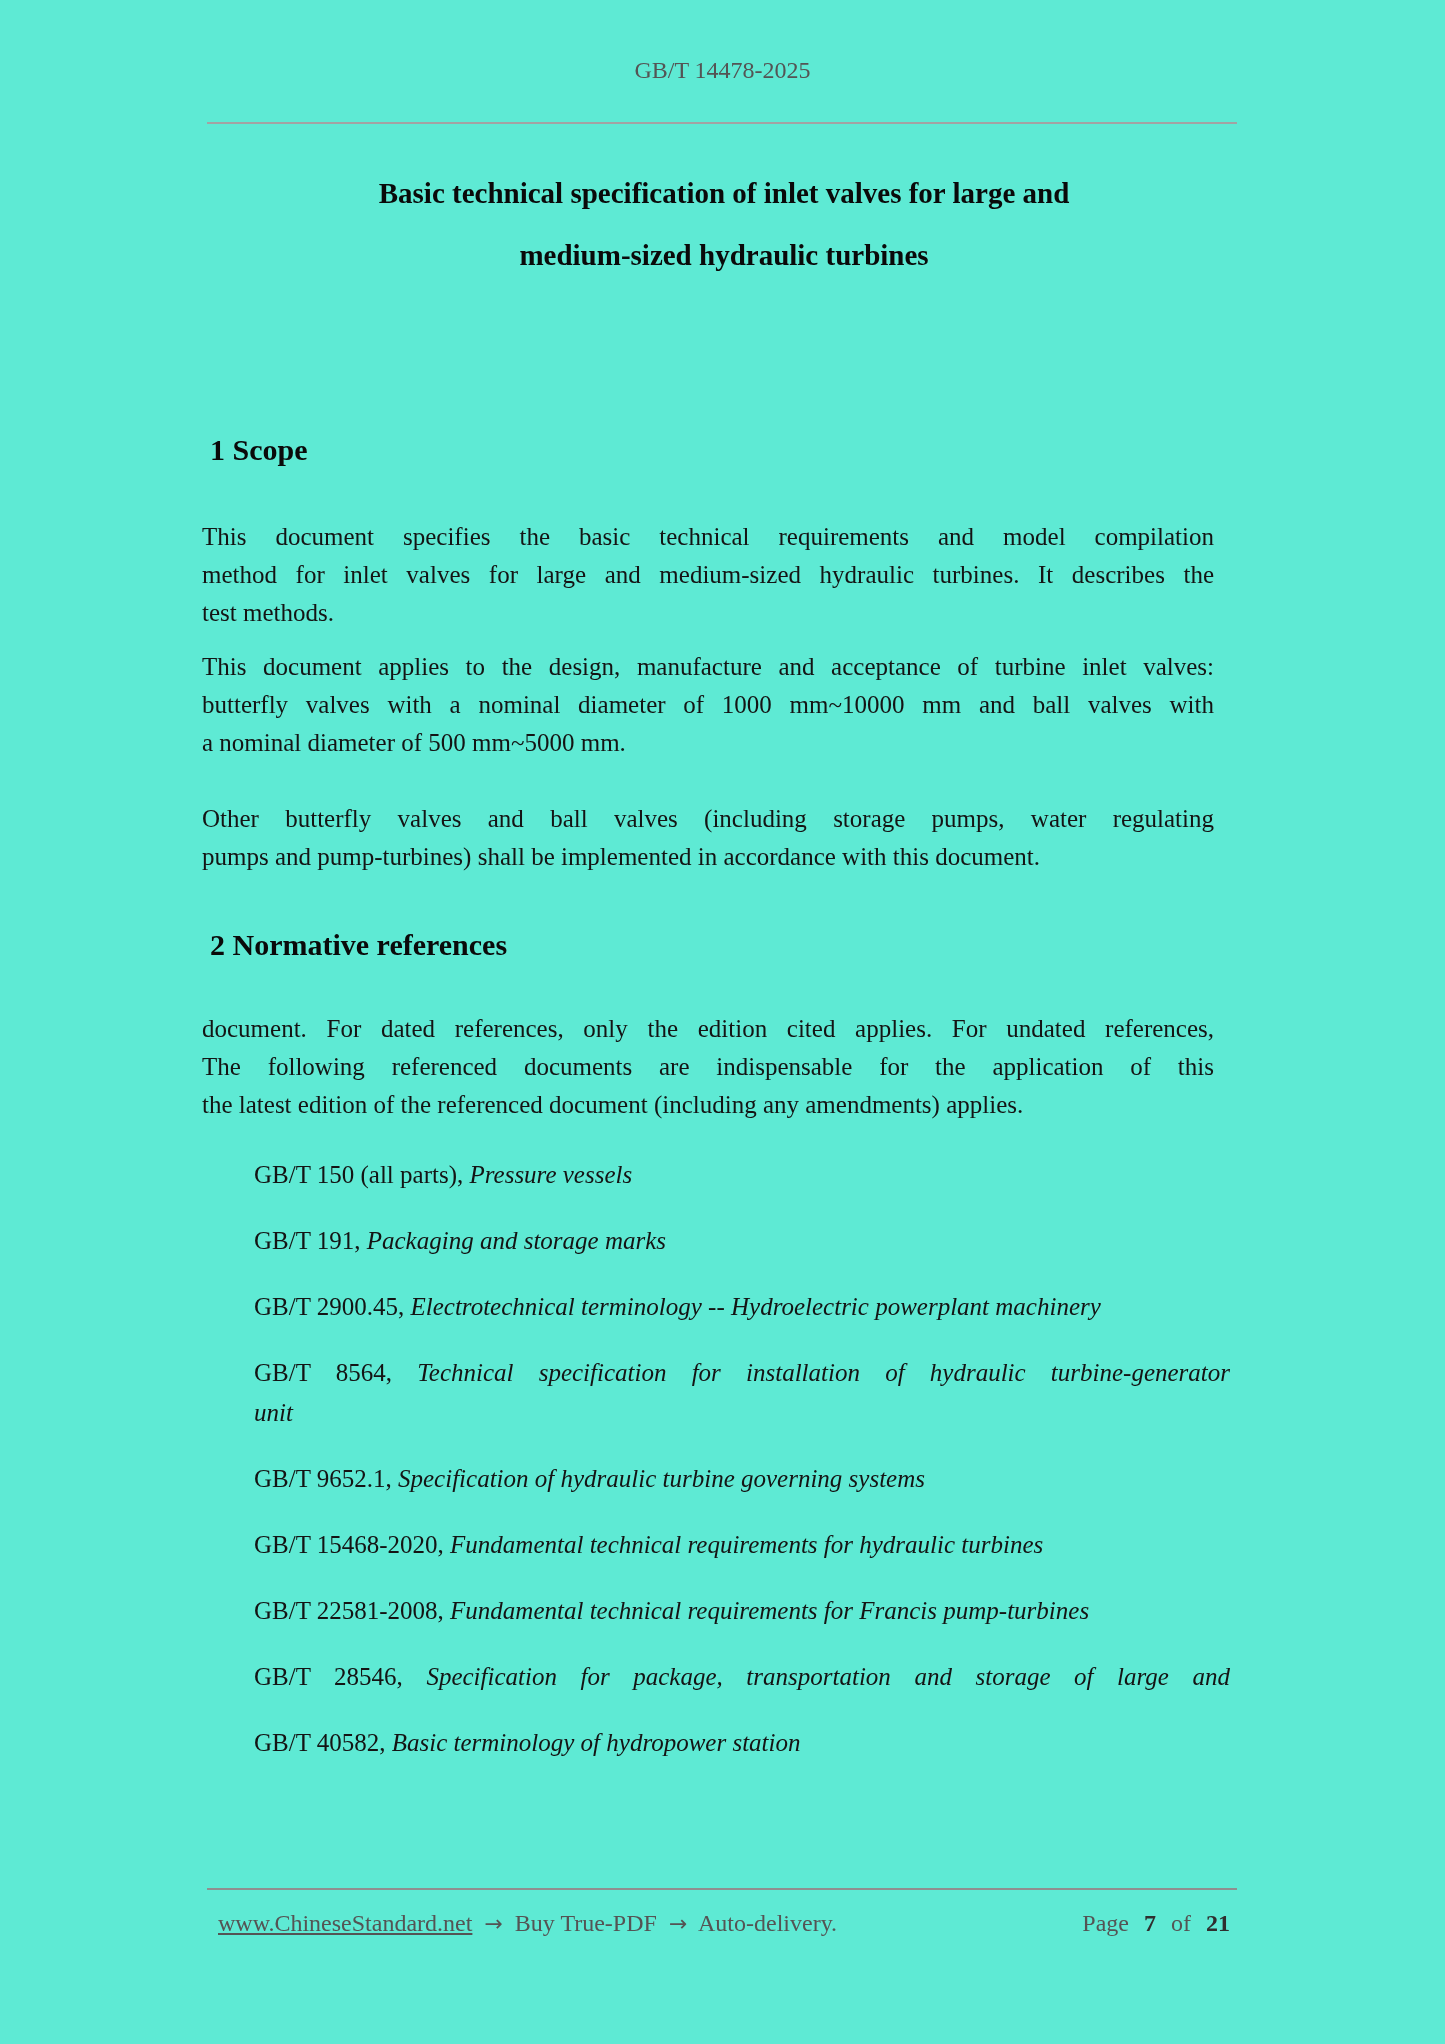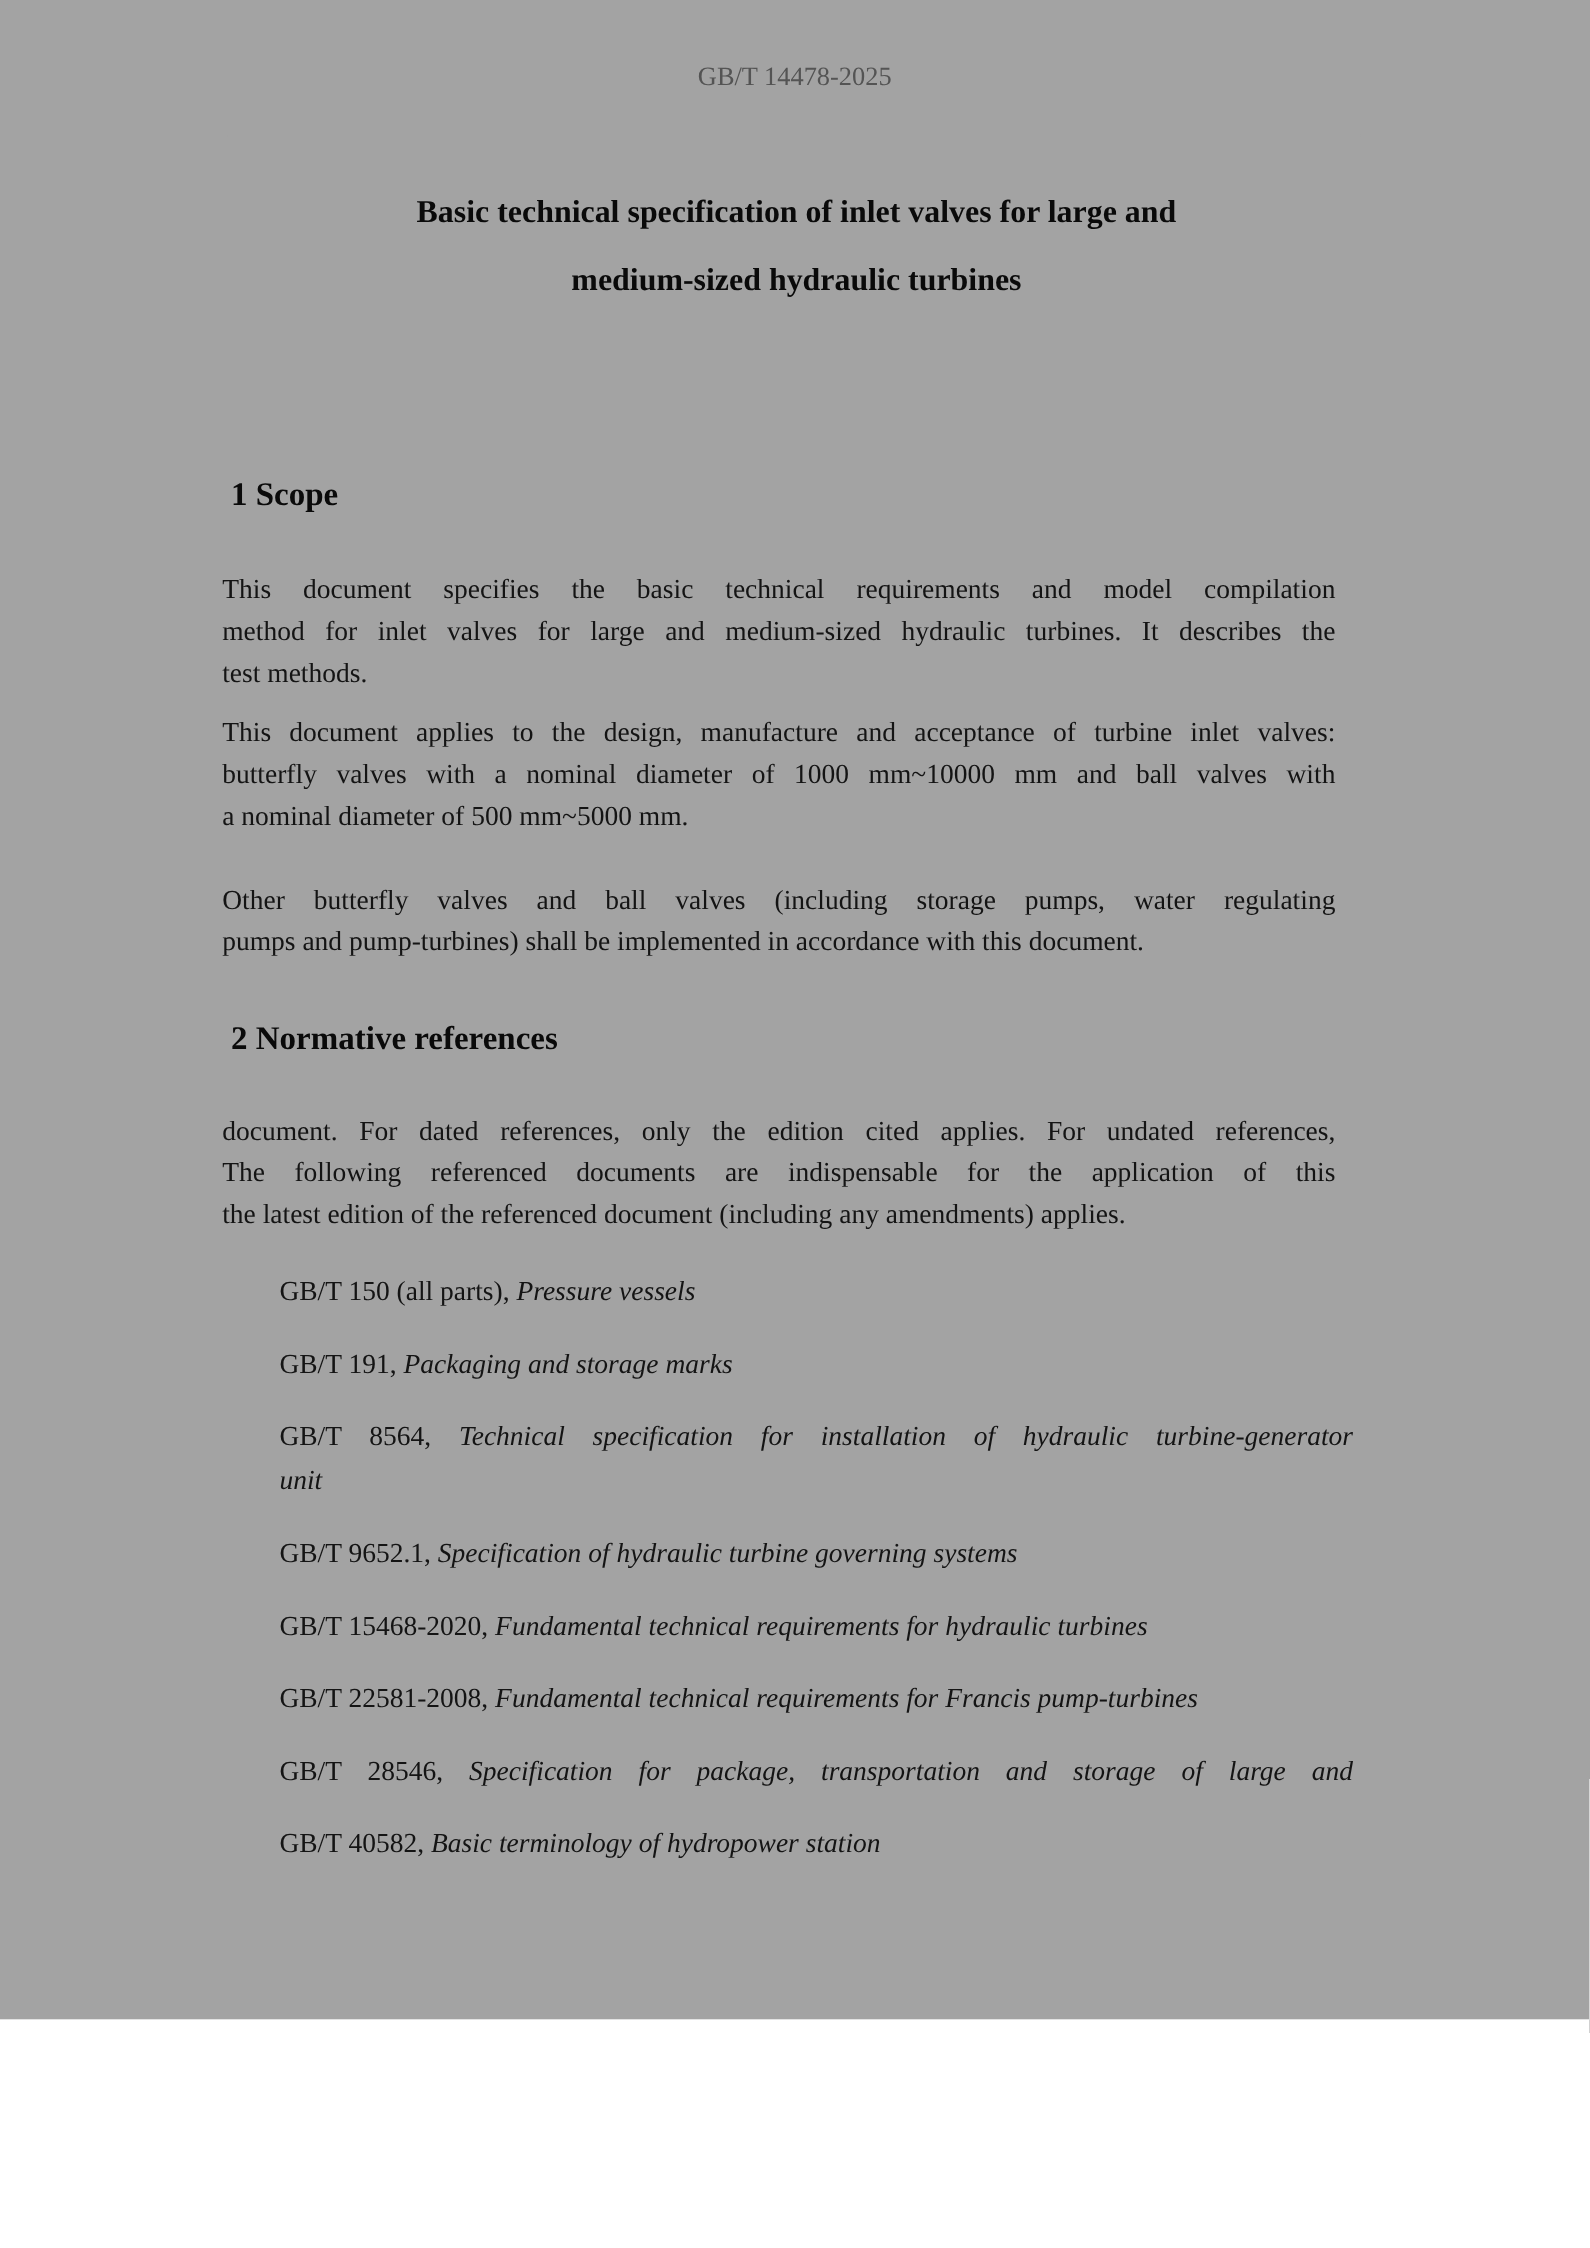--- a/index.html
+++ b/index.html
@@ -3,22 +3,22 @@
 <meta charset="utf-8">
 <style>
   html, body {
     margin: 0;
     padding: 0;
     background: #ffffff;
   }
   .page {
     position: relative;
     width: 1445px;
-    height: 1836px;
-    background: #a3a3a3;
+    height: 2044px;
+    background: #5eead4;
     font-family: "Liberation Serif", "DejaVu Serif", serif;
     color: #141414;
     overflow: hidden;
   }
   .doc-header {
     position: absolute;
     top: 55px;
     left: 0;
     width: 100%;
     text-align: center;
@@ -175,20 +175,26 @@
       </div>
     </div>
 
     <div class="ref-item">
       <div class="ref-line lline">
         <span class="ref-code">GB/T 191,</span>
         <span class="ref-title">Packaging and storage marks</span>
       </div>
     </div>
 
+    <div class="ref-item">
+      <div class="ref-line lline">
+        <span class="ref-code">GB/T 2900.45,</span>
+        <span class="ref-title">Electrotechnical terminology -- Hydroelectric powerplant machinery</span>
+      </div>
+    </div>
 
     <div class="ref-item">
       <div class="ref-line jline">
         <span class="ref-code">GB/T 8564,</span>
         <span class="ref-title">Technical specification for installation of hydraulic turbine-generator</span>
       </div>
       <div class="ref-line lline">
         <span class="ref-title">unit</span>
       </div>
     </div>

